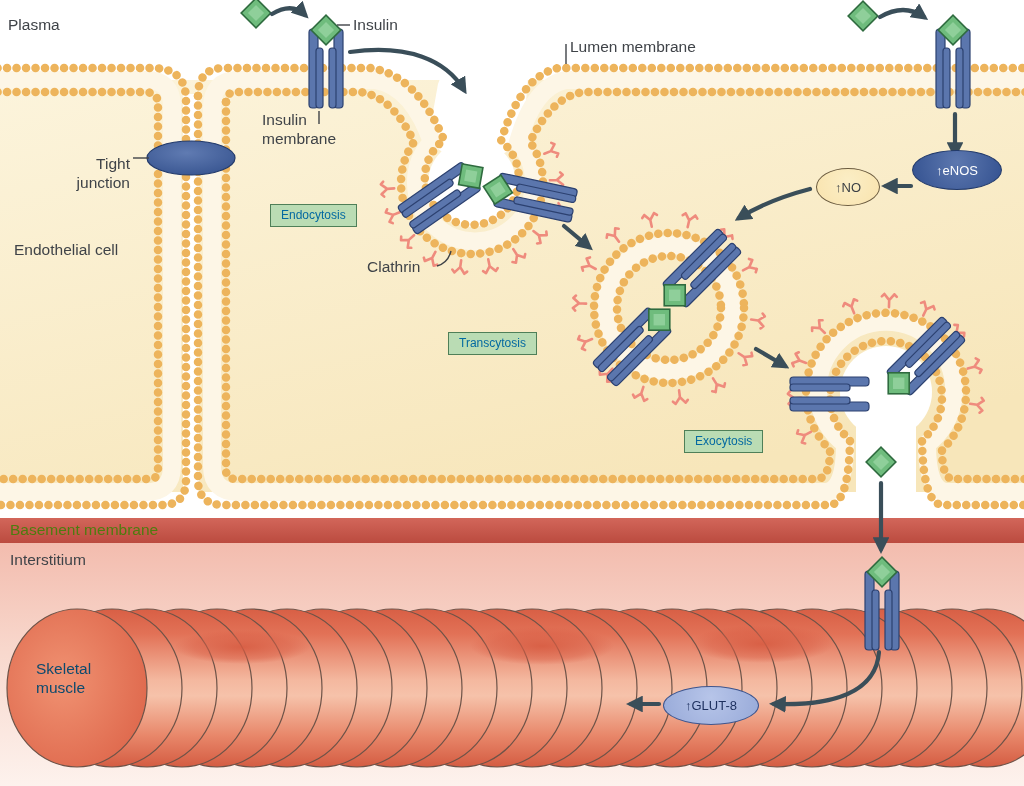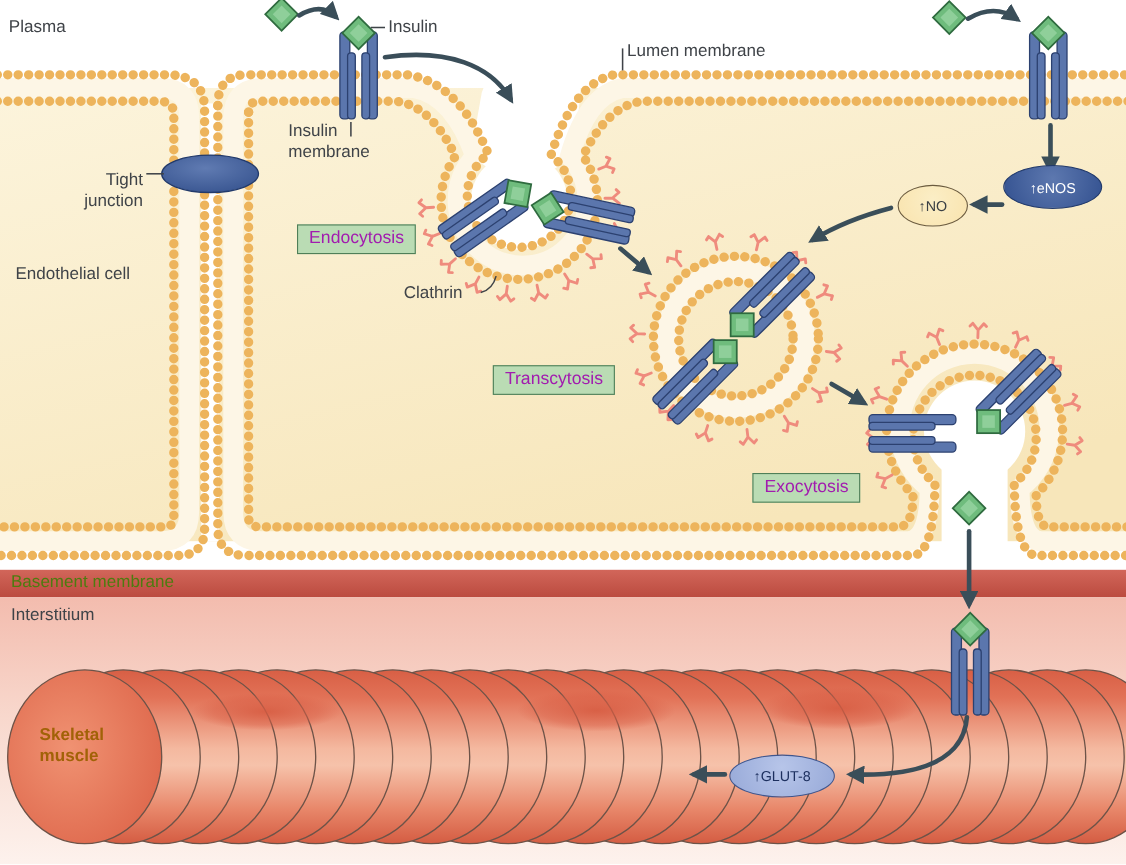--- a/index.html
+++ b/index.html
@@ -17,34 +17,34 @@
   .arr{fill:none;stroke:var(--arrow_slate);stroke-width:4.2;stroke-linecap:round;}
   .ah{fill:var(--arrow_slate);}
   .ldr{fill:none;stroke:var(--label_text);stroke-width:1.4;}
   .disc{fill:url(#mGrad);stroke:var(--muscle_outline);stroke-width:1.2;}
   .cap{fill:url(#mCap);}
   
   .lbl{position:absolute;z-index:2;font-size:15.5px;line-height:1.2;color:var(--label_text);}
   .lbl.right{text-align:right;margin-top:28px;}
   .gbox{position:absolute;z-index:2;background:var(--green_box_bg);
         border:1.5px solid var(--green_box_border);padding:3px 10px 4px;
-        font-size:16px;color:#a21caf;white-space:nowrap;}
+        font-size:12px;color:#0369a1;white-space:nowrap;}
   .oval{position:absolute;z-index:2;display:flex;align-items:center;justify-content:center;
         border-radius:50%;font-size:13px;white-space:nowrap;}
   #no-oval{left:816px;top:168px;width:62px;height:36px;
            background:radial-gradient(circle at 50% 35%,#fbeec6,var(--no_oval_bg));
            border:1.3px solid var(--no_oval_border);color:#3a3f44;}
   #enos-oval{left:912px;top:150px;width:88px;height:38px;
            background:radial-gradient(circle at 50% 30%,#5d78af,var(--enos_blue));
            border:1.2px solid #223a6b;color:#fff;}
   #glut4-oval{left:663px;top:686px;width:94px;height:37px;
            background:radial-gradient(circle at 50% 28%,#b7c5e9,var(--glut4_bg));
            border:1.3px solid var(--glut4_border);color:var(--glut4_text);}
   #basement-label{color:#4d7c0f;font-weight:500;}
-  #skeletal-label{color:#a16207;font-weight:bold;}
+  #skeletal-label{color:#0c4a6e;}
 </style>
 </head>
 <body>
 
 <div id="stage">
 
 <svg id="art" width="1024" height="786" viewBox="0 0 1024 786">
   <defs>
     <linearGradient id="cellGrad" x1="0" y1="0" x2="0.6" y2="1">
       <stop offset="0" style="stop-color:#fcf4dc"></stop>

